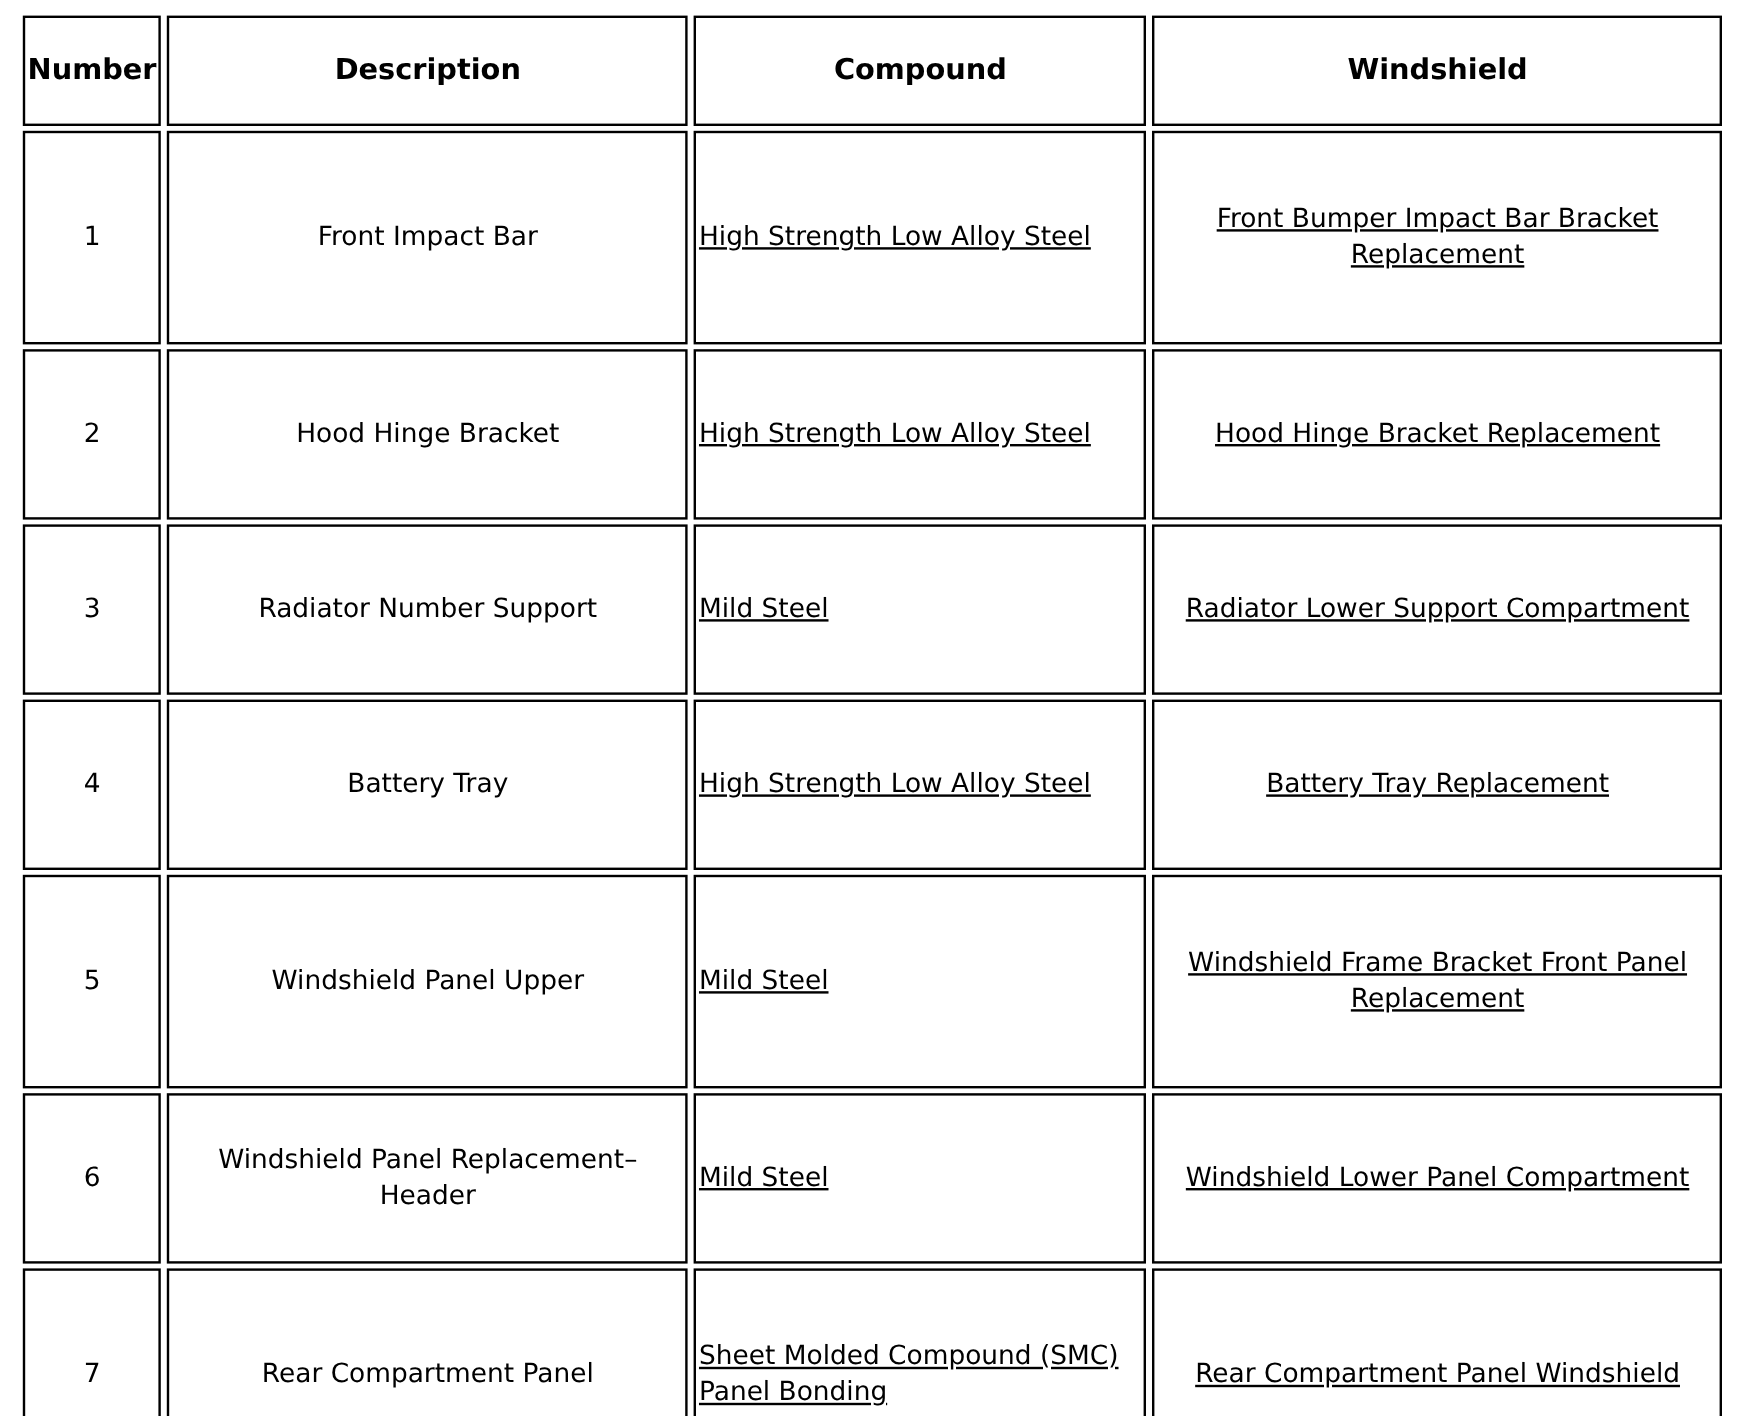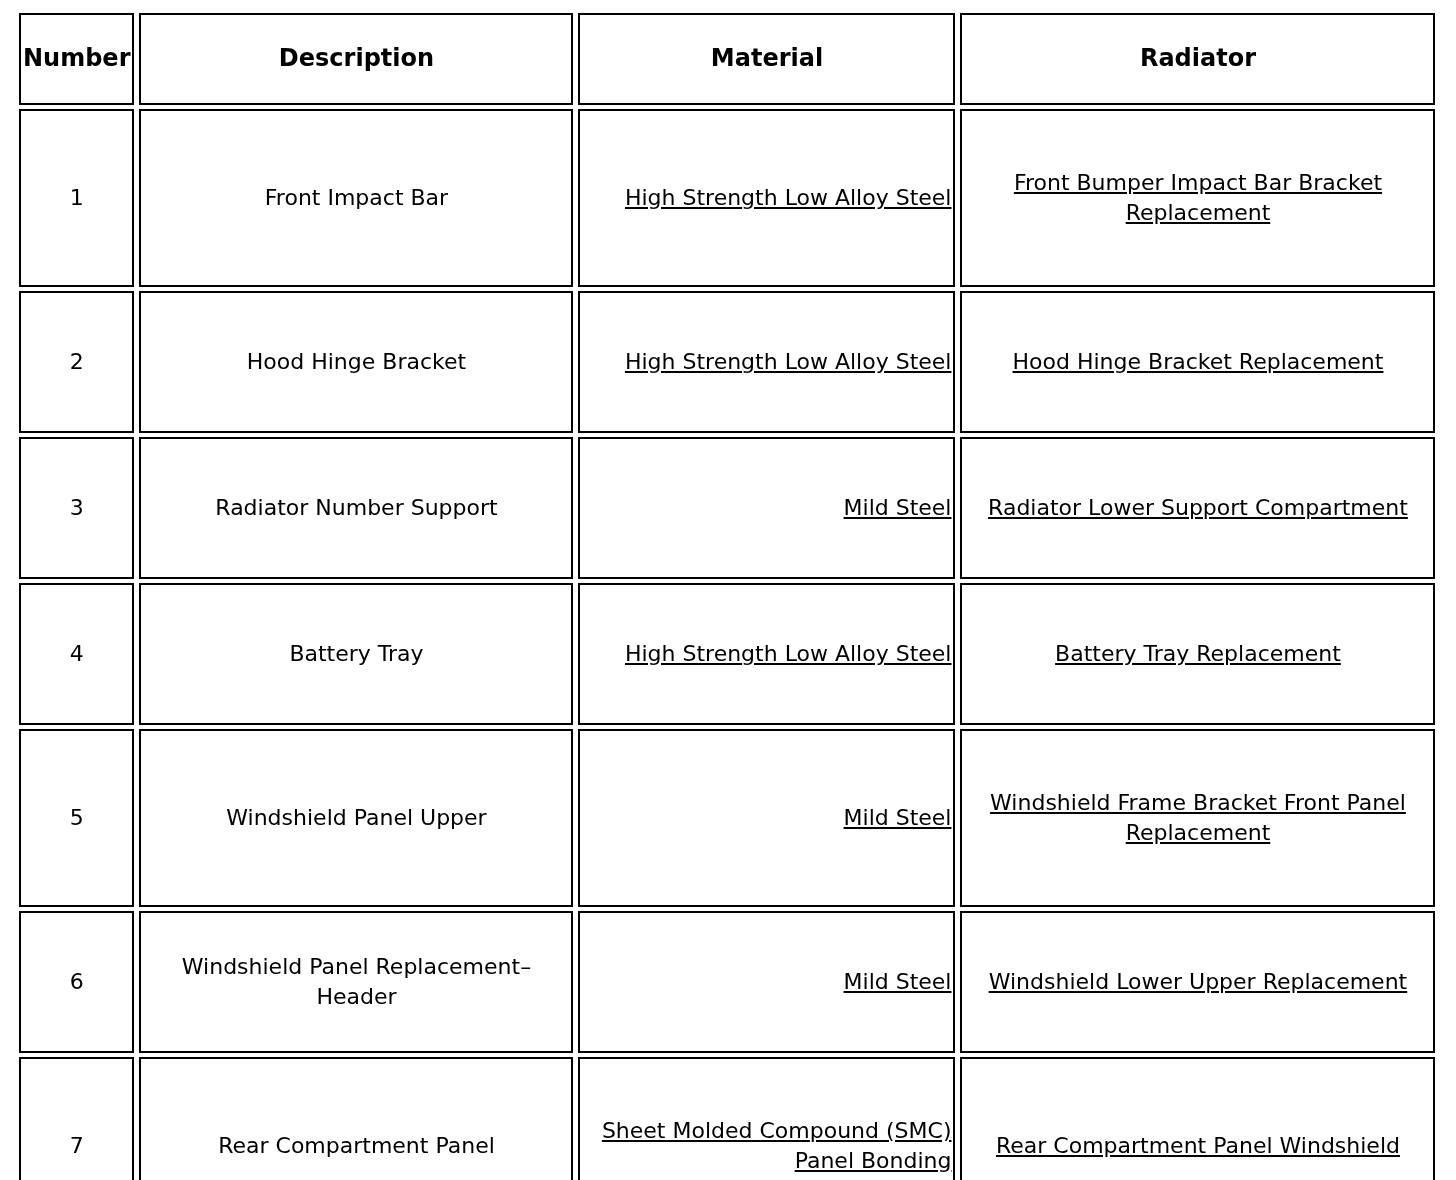--- a/index.html
+++ b/index.html
@@ -32,21 +32,21 @@
     height: 84px;
     line-height: 1.3;
   }
   td {
     font-size: 22px;
     line-height: 30px;
   }
   tr.r-tall td { height: 170px; }
   tr.r-norm td { height: 134px; }
   td.c-number, td.c-desc { text-align: center; }
-  td.c-material { text-align: right; }
+  td.c-material { text-align: left; }
   td.c-procedure { text-align: center; }
   a.doclink {
     color: #000000;
     text-decoration: underline;
     cursor: pointer;
   }
   col.w-number { width: 107px; }
   col.w-desc { width: 434px; }
   col.w-material { width: 377px; }
   col.w-procedure { width: 475px; }
@@ -58,22 +58,22 @@
   <colgroup>
     <col class="w-number">
     <col class="w-desc">
     <col class="w-material">
     <col class="w-procedure">
   </colgroup>
   <thead>
     <tr>
       <th>Number</th>
       <th>Description</th>
-      <th>Material</th>
-      <th>Radiator</th>
+      <th>Compound</th>
+      <th>Windshield</th>
     </tr>
   </thead>
   <tbody>
     <tr class="r-tall">
       <td class="c-number">1</td>
       <td class="c-desc">Front Impact Bar</td>
       <td class="c-material"><a class="doclink">High Strength Low Alloy Steel</a></td>
       <td class="c-procedure"><a class="doclink">Front Bumper Impact Bar Bracket Replacement</a></td>
     </tr>
     <tr class="r-norm">
@@ -97,21 +97,21 @@
     <tr class="r-tall">
       <td class="c-number">5</td>
       <td class="c-desc">Windshield Panel Upper</td>
       <td class="c-material"><a class="doclink">Mild Steel</a></td>
       <td class="c-procedure"><a class="doclink">Windshield Frame Bracket Front Panel Replacement</a></td>
     </tr>
     <tr class="r-norm">
       <td class="c-number">6</td>
       <td class="c-desc">Windshield Panel Replacement– Header</td>
       <td class="c-material"><a class="doclink">Mild Steel</a></td>
-      <td class="c-procedure"><a class="doclink">Windshield Lower Upper Replacement</a></td>
+      <td class="c-procedure"><a class="doclink">Windshield Lower Panel Compartment</a></td>
     </tr>
     <tr class="r-tall">
       <td class="c-number">7</td>
       <td class="c-desc">Rear Compartment Panel</td>
       <td class="c-material"><a class="doclink">Sheet Molded Compound (SMC) Panel Bonding</a></td>
       <td class="c-procedure"><a class="doclink">Rear Compartment Panel Windshield</a></td>
     </tr>
   </tbody>
 </table>
 

